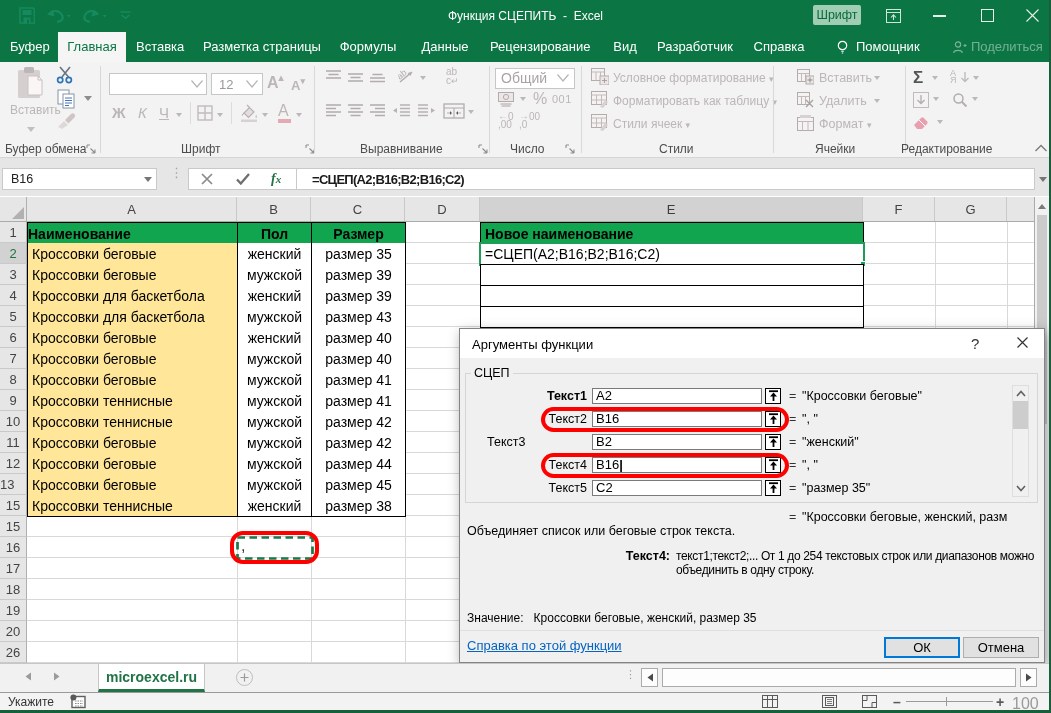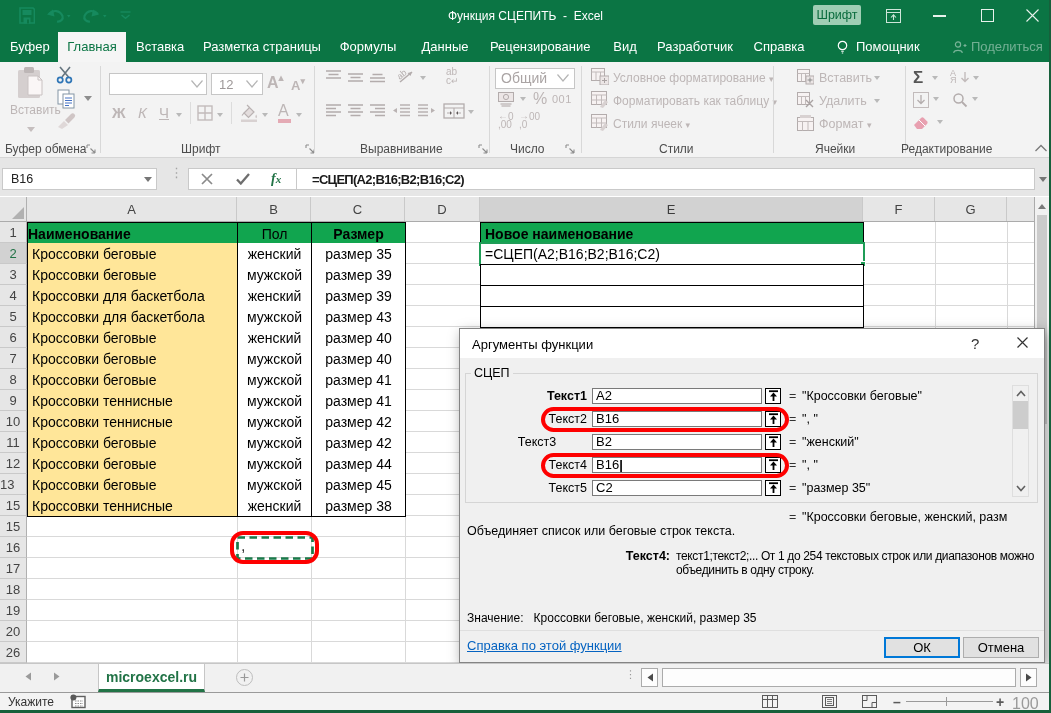--- a/index.html
+++ b/index.html
@@ -403,21 +403,21 @@
 <div class="abs" style="left:27px;top:494px;width:1007px;height:1px;background:#d9d9d9"></div>
 <div class="abs" style="left:27px;top:515px;width:1007px;height:1px;background:#d9d9d9"></div>
 <div class="abs" style="left:27px;top:536px;width:1007px;height:1px;background:#d9d9d9"></div>
 <div class="abs" style="left:27px;top:557px;width:1007px;height:1px;background:#d9d9d9"></div>
 <div class="abs" style="left:27px;top:578px;width:1007px;height:1px;background:#d9d9d9"></div>
 <div class="abs" style="left:27px;top:599px;width:1007px;height:1px;background:#d9d9d9"></div>
 <div class="abs" style="left:27px;top:620px;width:1007px;height:1px;background:#d9d9d9"></div>
 <div class="abs" style="left:27px;top:641px;width:1007px;height:1px;background:#d9d9d9"></div>
 <div class="abs" style="left:27px;top:662px;width:1007px;height:1px;background:#d9d9d9"></div>
 <div class="abs" style="left:27px;top:222px;width:211px;height:22px;background:#11a54f;border:1px solid #000;font-size:14px;font-weight:bold;color:#000;line-height:23px;">Наименование</div>
-<div class="abs" style="left:237px;top:222px;width:75px;height:22px;background:#11a54f;border:1px solid #000;font-size:14px;font-weight:normal;color:#000;line-height:23px;text-align:center">Пол</div>
+<div class="abs" style="left:237px;top:222px;width:75px;height:22px;background:#11a54f;border:1px solid #000;font-size:14px;font-weight:bold;color:#000;line-height:23px;text-align:center">Пол</div>
 <div class="abs" style="left:311px;top:222px;width:95px;height:22px;background:#11a54f;border:1px solid #000;font-size:14px;font-weight:bold;color:#000;line-height:23px;text-align:center">Размер</div>
 <div class="abs" style="left:27px;top:243px;width:211px;height:22px;background:#ffe699;border:1px solid #000;border-top:none;font-size:14px;color:#000;line-height:23px;padding-left:4px">Кроссовки беговые</div>
 <div class="abs" style="left:237px;top:243px;width:75px;height:22px;background:#fff;border:1px solid #000;border-top:none;font-size:14px;color:#000;line-height:23px;text-align:center">женский</div>
 <div class="abs" style="left:311px;top:243px;width:95px;height:22px;background:#fff;border:1px solid #000;border-top:none;font-size:14px;color:#000;line-height:23px;text-align:center">размер 35</div>
 <div class="abs" style="left:27px;top:264px;width:211px;height:22px;background:#ffe699;border:1px solid #000;border-top:none;font-size:14px;color:#000;line-height:23px;padding-left:4px">Кроссовки беговые</div>
 <div class="abs" style="left:237px;top:264px;width:75px;height:22px;background:#fff;border:1px solid #000;border-top:none;font-size:14px;color:#000;line-height:23px;text-align:center">мужской</div>
 <div class="abs" style="left:311px;top:264px;width:95px;height:22px;background:#fff;border:1px solid #000;border-top:none;font-size:14px;color:#000;line-height:23px;text-align:center">размер 39</div>
 <div class="abs" style="left:27px;top:285px;width:211px;height:22px;background:#ffe699;border:1px solid #000;border-top:none;font-size:14px;color:#000;line-height:23px;padding-left:4px">Кроссовки для баскетбола</div>
 <div class="abs" style="left:237px;top:285px;width:75px;height:22px;background:#fff;border:1px solid #000;border-top:none;font-size:14px;color:#000;line-height:23px;text-align:center">женский</div>
 <div class="abs" style="left:311px;top:285px;width:95px;height:22px;background:#fff;border:1px solid #000;border-top:none;font-size:14px;color:#000;line-height:23px;text-align:center">размер 39</div>
@@ -491,21 +491,21 @@
 <div class="abs dlabel" style="left:789px;top:389px;color:#333">=</div>
 <div class="abs dlabel" style="left:802px;top:389px">"Кроссовки беговые"</div>
 <div class="abs dlabel" style="left:487px;top:412px;width:100px;text-align:right">Текст2</div>
 <div class="dfield" style="left:592px;top:411px">B16</div>
 <div class="dbtn" style="left:765px;top:411px"><svg width="15" height="14" viewBox="0 0 15 14">
       <path d="M3 2.2 h9" stroke="#000" stroke-width="1.8" fill="none"></path>
       <path d="M6.6 12 V7.5 H4 L7.5 3.6 L11 7.5 H8.4 V12 Z" fill="#000"></path>
     </svg></div>
 <div class="abs dlabel" style="left:789px;top:412px;color:#333">=</div>
 <div class="abs dlabel" style="left:802px;top:412px">", "</div>
-<div class="abs dlabel" style="left:487px;top:435px;width:100px;text-align:center">Текст3</div>
+<div class="abs dlabel" style="left:487px;top:435px;width:100px;text-align:left">Текст3</div>
 <div class="dfield" style="left:592px;top:434px">B2</div>
 <div class="dbtn" style="left:765px;top:434px"><svg width="15" height="14" viewBox="0 0 15 14">
       <path d="M3 2.2 h9" stroke="#000" stroke-width="1.8" fill="none"></path>
       <path d="M6.6 12 V7.5 H4 L7.5 3.6 L11 7.5 H8.4 V12 Z" fill="#000"></path>
     </svg></div>
 <div class="abs dlabel" style="left:789px;top:435px;color:#333">=</div>
 <div class="abs dlabel" style="left:802px;top:435px">"женский"</div>
 <div class="abs dlabel" style="left:487px;top:458px;width:100px;text-align:right">Текст4</div>
 <div class="dfield" style="left:592px;top:457px">B16<span style="font-weight:bold">|</span></div>
 <div class="dbtn" style="left:765px;top:457px"><svg width="15" height="14" viewBox="0 0 15 14">

